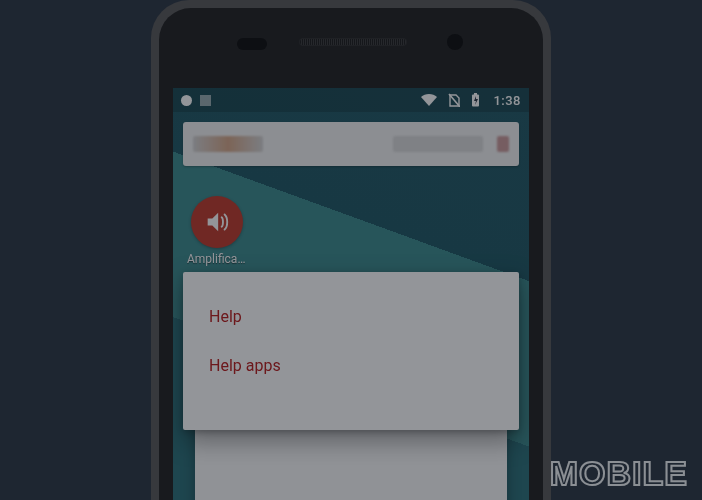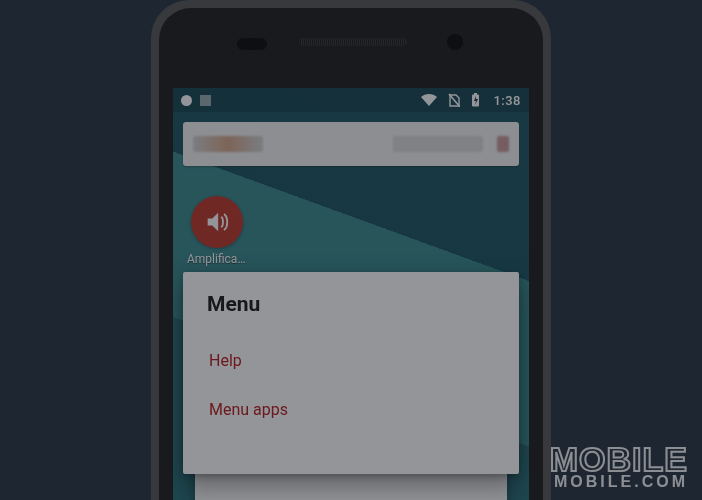--- a/index.html
+++ b/index.html
@@ -271,27 +271,25 @@
             <path d="M16 8c1.5 1 1.5 7 0 8" stroke="#fff" stroke-width="1.6" fill="none" stroke-linecap="round"></path>
             <path d="M18.5 5.5c3 2.5 3 10.5 0 13" stroke="#fff" stroke-width="1.6" fill="none" stroke-linecap="round"></path>
           </svg>
         </div>
         <div class="app-label">Amplificador d..</div>
       </div>
 
       <div class="app-card"></div>
 
       <div class="menu-sheet">
-        <div class="menu-title">Menu</div>
         <div class="menu-item">Help</div>
-        <div class="menu-item">Menu apps</div>
+        <div class="menu-item">Help apps</div>
       </div>
 
     </div>
   </div>
 </div>
 
 <div class="dark-overlay"></div>
 
 <div class="watermark">
   <div class="wm-top">MOBILE</div>
-  <div class="wm-bottom">MOBILE.COM</div>
 </div>
 
 </body></html>

